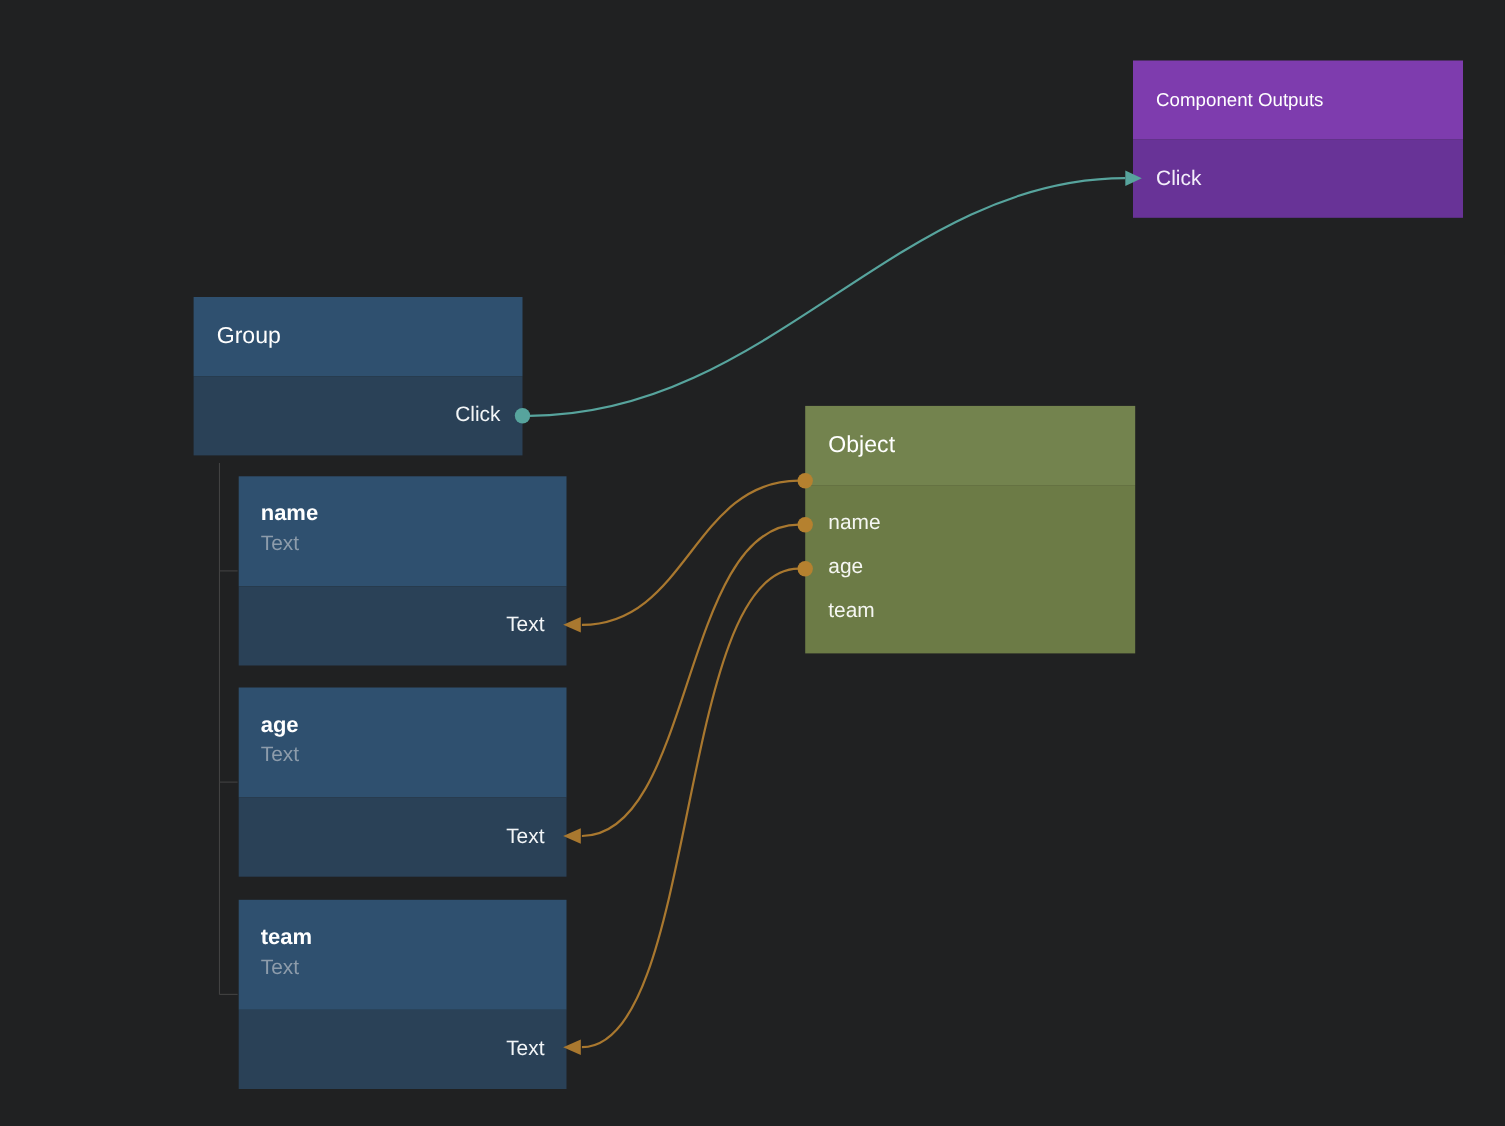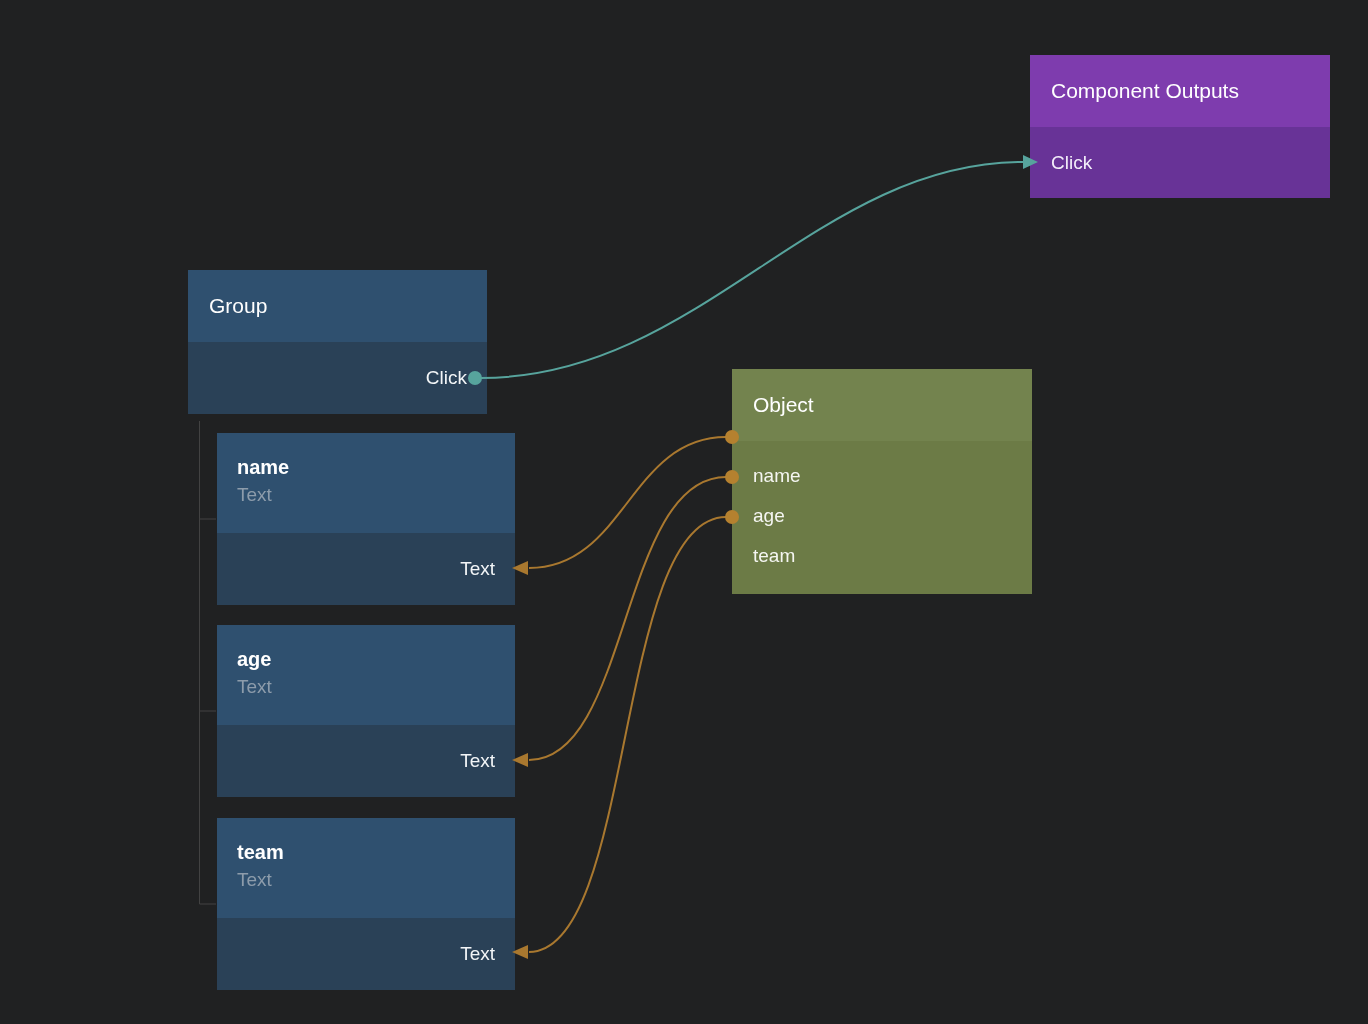--- a/index.html
+++ b/index.html
@@ -10,41 +10,41 @@
     background:#202122; overflow:hidden;
   }
   .node { position:absolute; }
 
   
   .blue-header  { background:#2f506f; height:72px; display:flex; align-items:center;
                   padding:0 21px; color:#fefefe; font-size:21px; }
   .blue-body    { background:#2a4157; height:72px; display:flex; align-items:center;
                   justify-content:flex-end; padding:0 20px; color:#f2f5f7; font-size:19px; }
 
-  .group-node   { left:176px; top:270px; width:299px; height:144px;margin-left:12px; }
+  .group-node   { left:176px; top:270px; width:299px; height:144px; }
 
   .child-node   { left:217px; width:298px; height:172px; }
   .child-top    { background:#2f506f; height:100px; padding:22px 20px 0 20px; }
   .child-title  { color:#ffffff; font-size:20px; font-weight:600; line-height:1.2; }
   .child-sub    { color:#8d9cab; font-size:19px; margin-top:5px; }
   .child-bottom { background:#2a4157; height:72px; display:flex; align-items:center;
                   justify-content:flex-end; padding:0 20px; color:#f2f5f7; font-size:19px; }
 
   
   .object-node   { left:732px; top:330px; width:300px; height:225px;margin-top:39px; }
   .object-header { background:#73834e; height:72px; display:flex; align-items:center;
                    padding:0 21px; color:#ffffff; font-size:21px; }
   .object-body   { background:#6c7b46; height:153px; padding:15px 0 18px 0; }
   .object-row    { height:40px; display:flex; align-items:center; padding:0 21px;
                    color:#f5f6f2; font-size:19px; }
 
   
   .co-node   { left:1030px; top:55px; width:300px; height:143px; }
   .co-header { background:#7e3cae; height:72px; display:flex; align-items:center;
-               padding:0 21px; color:#ffffff; font-size:21px; }
+               padding:0 21px; color:#ffffff; font-size:17px; }
   .co-body   { background:#683397; height:71px; display:flex; align-items:center;
                padding:0 21px; color:#f3eefa; font-size:19px; }
 
   
   svg.wires { position:absolute; left:0; top:0; pointer-events:none; }
   .tree        { stroke:#424242; stroke-width:1; fill:none; }
   .wire-teal   { stroke:#57a49d; stroke-width:2; fill:none; }
   .wire-orange { stroke:#a9782f; stroke-width:2; fill:none; }
   .arrow-teal  { fill:#57a49d; }
   .arrow-orange{ fill:#a9782f; }

